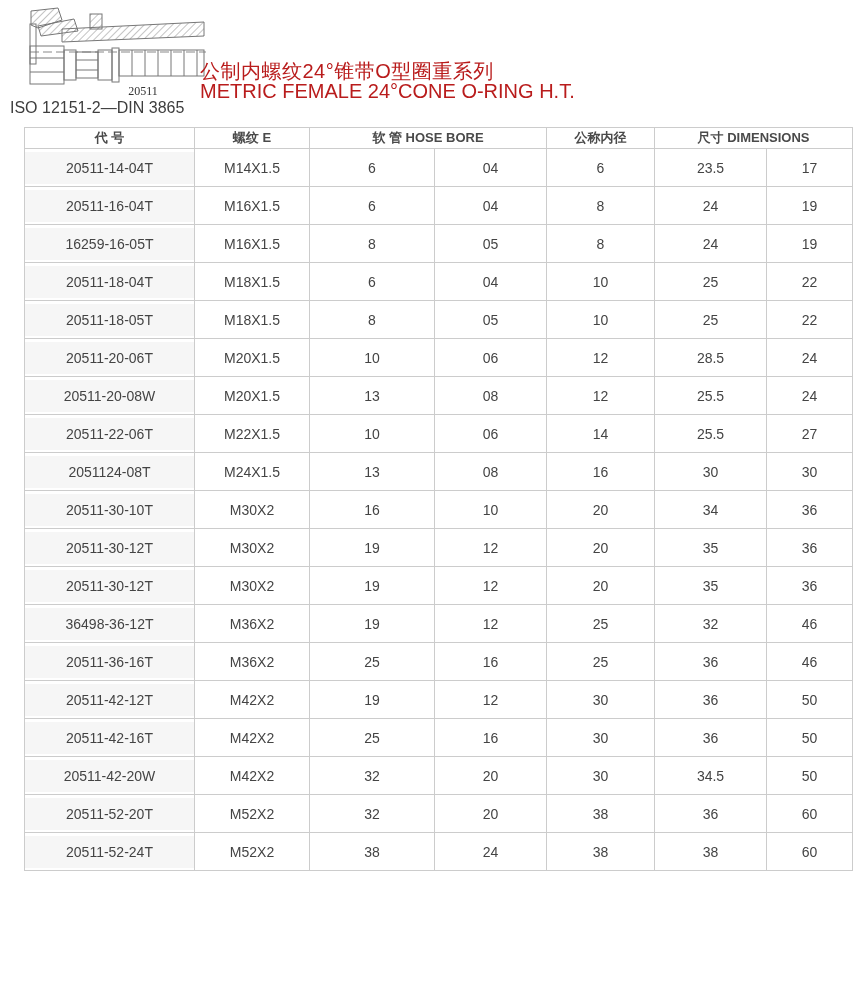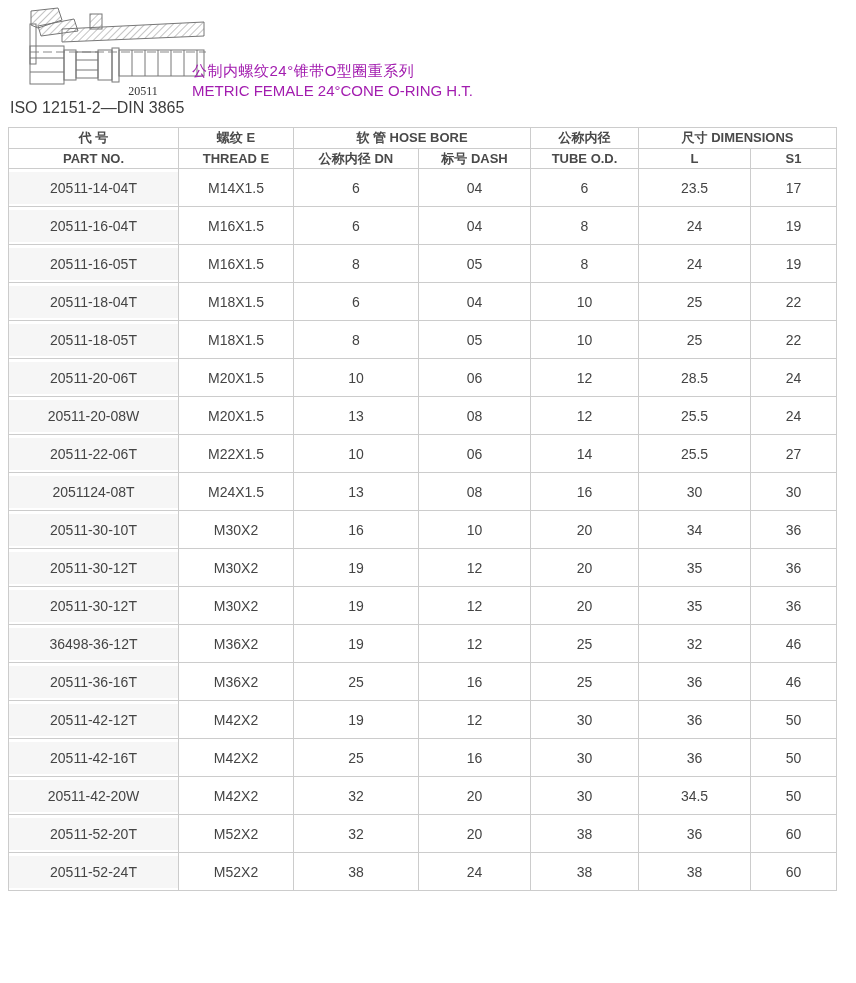--- a/index.html
+++ b/index.html
@@ -2,26 +2,26 @@
 <html><head>
 <meta charset="utf-8">
 <style>
   html,body { margin:0; padding:0; background:#ffffff; }
   body { font-family:"Liberation Sans", sans-serif; color:#444; }
   .page { position:relative; width:856px; height:983px; background:#fff; overflow:hidden; }
 
   .drawing { position:absolute; left:28px; top:6px; width:182px; height:96px; }
   .drawing svg { display:block; }
 
-  .titles { position:absolute; left:192px; top:61px; font-size:15px; line-height:20px; color:#a21caf; }
+  .titles { position:absolute; left:200px; top:61px; font-size:20px; line-height:20px; color:#b91c1c; }
   .titles .cn { letter-spacing:0.5px; }
 
   .standard { position:absolute; left:10px; top:99px; font-size:16px; color:#3d3d3d; }
 
-  table.spec { position:absolute; left:8px; top:127px; width:828px;
+  table.spec { position:absolute; left:24px; top:127px; width:828px;
                border-collapse:collapse; table-layout:fixed;padding-left:8px; }
   table.spec th, table.spec td { border:1px solid #cccccc; padding:0; text-align:center; overflow:hidden; }
   table.spec thead th { font-size:13px; font-weight:bold; color:#4a4a4a; height:19px; line-height:19px; }
   table.spec thead tr.h1 th { height:20px; line-height:20px; }
   table.spec tbody td { font-size:14px; color:#444444; height:37px; }
   
   table.spec tbody td:first-child {
     background:linear-gradient(#f6f6f6,#f6f6f6) center / 100% calc(100% - 5px) no-repeat;
   }
 </style>
@@ -88,29 +88,20 @@
         <col style="width:86px">
     </colgroup>
     <thead>
       <tr class="h1">
         <th>代 号</th>
         <th>螺纹 E</th>
         <th colspan="2">软 管 HOSE BORE</th>
         <th>公称内径</th>
         <th colspan="2">尺寸 DIMENSIONS</th>
       </tr>
-      <tr class="h2">
-        <th>PART NO.</th>
-        <th>THREAD E</th>
-        <th>公称内径 DN</th>
-        <th>标号 DASH</th>
-        <th>TUBE O.D.</th>
-        <th>L</th>
-        <th>S1</th>
-      </tr>
     </thead>
     <tbody>
         <tr>
           <td>20511-14-04T</td>
           <td>M14X1.5</td>
           <td>6</td>
           <td>04</td>
           <td>6</td>
           <td>23.5</td>
           <td>17</td>
@@ -118,21 +109,21 @@
         <tr>
           <td>20511-16-04T</td>
           <td>M16X1.5</td>
           <td>6</td>
           <td>04</td>
           <td>8</td>
           <td>24</td>
           <td>19</td>
         </tr>
         <tr>
-          <td>20511-16-05T</td>
+          <td>16259-16-05T</td>
           <td>M16X1.5</td>
           <td>8</td>
           <td>05</td>
           <td>8</td>
           <td>24</td>
           <td>19</td>
         </tr>
         <tr>
           <td>20511-18-04T</td>
           <td>M18X1.5</td>

